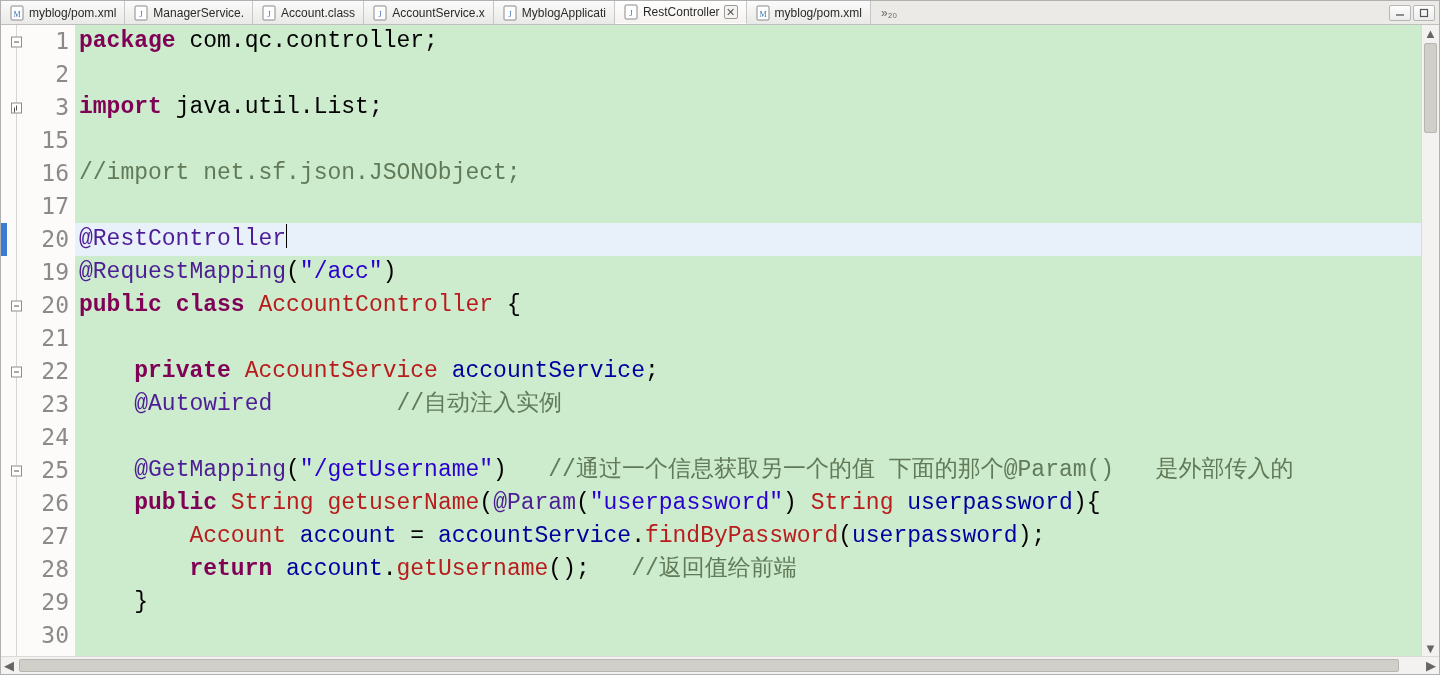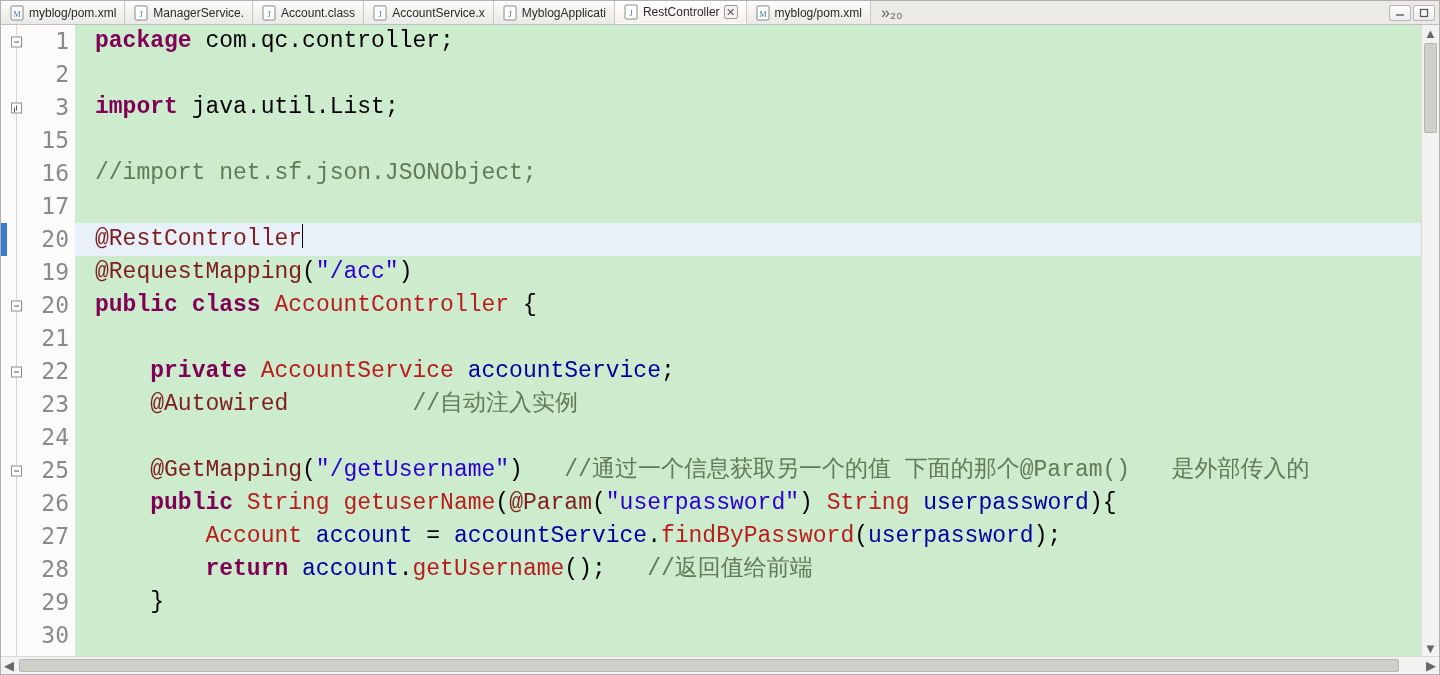--- a/index.html
+++ b/index.html
@@ -4,47 +4,47 @@
 <style>
   * { margin:0; padding:0; box-sizing:border-box; }
   body { font-family: "Segoe UI", Tahoma, sans-serif; font-size:13px; background:#f0f0f0; overflow:hidden; }
   .root { width:1440px; height:675px; display:flex; flex-direction:column; background:#f6f5f3; border:1px solid #b0b0b0; }
 
   
   .tabbar { height:24px; display:flex; align-items:stretch; background:#eceae6; border-bottom:1px solid #bfbfbf; position:relative; }
   .tab { display:flex; align-items:center; gap:4px; padding:0 8px; border-right:1px solid #c7c7c7; background:linear-gradient(#fbfbfb,#e9e9e7); cursor:pointer; white-space:nowrap; font-size:12px; color:#2a2a2a; }
   .tab.active { background:linear-gradient(#ffffff,#f5f2ee); border-bottom:1px solid #ffffff; font-weight:500; }
   .tab .close { width:14px; height:14px; display:inline-flex; align-items:center; justify-content:center; border:1px solid #9a9a9a; border-radius:2px; font-size:11px; line-height:1; color:#555; background:#f4f3f1; }
-  .tabbar .overflow { margin-left:4px; display:flex; align-items:center; color:#666; font-size:16px; padding:0 6px; }
+  .tabbar .overflow { margin-left:4px; display:flex; align-items:center; color:#666; font-size:12px; padding:0 6px; }
   .winbtns { margin-left:auto; display:flex; align-items:center; gap:2px; padding:0 4px; }
   .winbtn { width:22px; height:16px; border:1px solid #b6b6b6; border-radius:2px; background:linear-gradient(#fdfdfd,#ececec); display:flex; align-items:center; justify-content:center; }
   .winbtn svg { width:10px; height:10px; }
 
   .ficon { width:16px; height:16px; display:inline-block; position:relative; }
   .ficon svg { width:16px; height:16px; }
 
   
   .editwrap { flex:1; display:flex; min-height:0; }
   .marker-bar { width:16px; background:#fcfbf9; border-right:1px solid #d8d6d2; }
   .gutter { width:58px; background:#fcfbf9; text-align:right; padding-right:6px; font-family:Consolas,monospace; font-size:23px; color:#8a8a8a; line-height:33px; }
   .gutter .gline { height:33px; display:flex; justify-content:flex-end; align-items:center; position:relative; }
   .gutter .foldable::before { content:""; position:absolute; left:-6px; top:50%; width:9px; height:9px; border:1px solid #8c8c8c; background:#fff; transform:translateY(-50%); }
   .gutter .foldable::after { content:""; position:absolute; left:-3px; top:50%; width:5px; height:1px; background:#555; transform:translateY(-50%); }
   .gutter .foldable.plus::after { height:5px; width:1px; left:-1px; box-shadow:-2px 2px 0 0 #555; }
 
   .code { flex:1; font-family:Consolas,"Courier New",monospace; font-size:23px; line-height:33px; background:#cdebcd; overflow:hidden; position:relative; }
-  .cline { height:33px; white-space:pre; padding-left:20px; }
+  .cline { height:33px; white-space:pre; padding-left:4px; }
   .cline.hl { background:#e8f0fa; }
   .caret { display:inline-block; width:0; height:24px; border-left:1px solid #000; vertical-align:-3px; }
 
   .tok-k  { color:#7f0055; font-weight:bold; }          
   .tok-pkg{ color:#000; }
   .tok-pl { color:#000; }                               
   .tok-cm { color:#617a57; }                            
-  .tok-an { color:#7f1d1d; }                            
+  .tok-an { color:#4c1d95; }                            
   .tok-s  { color:#2a00d1; }                            
   .tok-id { color:#0000a0; }                            
   .tok-m  { color:#b91c1c; }                               
 
   
   .vscroll { width:18px; background:#f3f2f0; border-left:1px solid #dcdad6; position:relative; }
   .vscroll .thumb { position:absolute; left:2px; right:2px; top:18px; height:90px; background:#d1cfca; border:1px solid #b8b6b1; border-radius:2px; }
   .vscroll .arrow { position:absolute; left:0; right:0; height:16px; display:flex; align-items:center; justify-content:center; color:#666; }
   .vscroll .arrow.top { top:0; }
   .vscroll .arrow.bot { bottom:0; }

